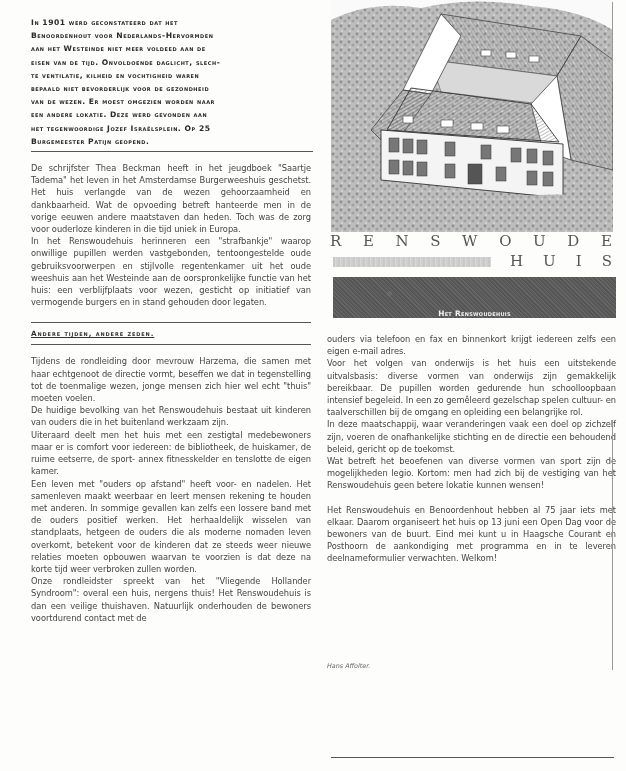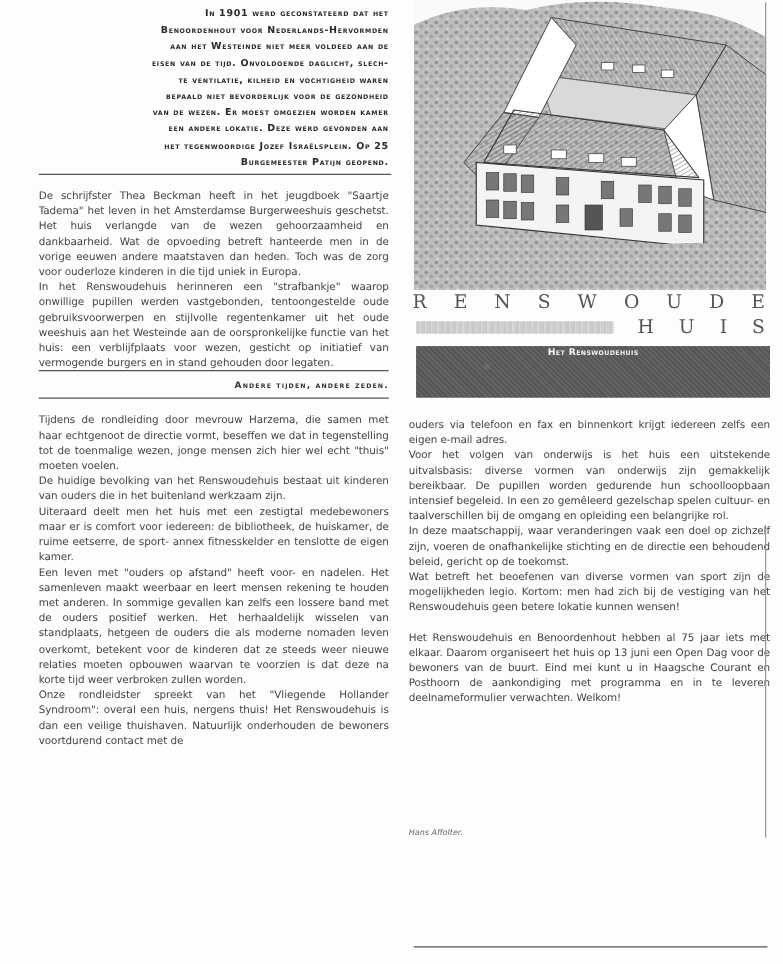--- a/index.html
+++ b/index.html
@@ -3,53 +3,55 @@
 <meta charset="utf-8">
 <style>
   * { box-sizing: border-box; margin: 0; padding: 0; }
   html, body { width: 626px; height: 771px; background: #fdfdfc; overflow: hidden; }
   body { position: relative; font-family: "DejaVu Sans", sans-serif; color: #3a3a3a; }
 
   .col-left { position: absolute; left: 31px; top: 0; width: 280px; }
   .col-right { position: absolute; left: 327px; top: 0; width: 290px; }
 
   .intro {
-    text-align: right;
+    text-align: left;
     font-family: "DejaVu Sans", sans-serif;
     font-size: 7.6px;
     line-height: 13.2px;
     letter-spacing: 0.55px;
     color: #2a2a2a;
     font-weight: bold;
-    padding-top: 4px;
+    padding-top: 16px;
     font-variant: small-caps;
   }
   .rule { height: 0; border-top: 1.3px solid #555; margin: 0; }
   .rule.intro-rule { margin-top: 3px; width: 282px; }
 
   .body-text {
     font-family: "DejaVu Sans", sans-serif;
     font-size: 8.3px;
     line-height: 12.2px;
     color: #444;
     text-align: justify;
     letter-spacing: -0.05px;
   }
   .body-text p { margin: 0; }
   .sec1 { margin-top: 10px; }
   .section-head {
+    margin-top: 14px;
     border-top: 1.3px solid #555;
     border-bottom: 1.3px solid #555;
-    text-align: right;
+    text-align: left;
     font-size: 7.2px;
     letter-spacing: 0.9px;
     font-weight: bold;
     color: #333;
     padding: 6px 0 6px 0;
     font-variant: small-caps;
+    text-decoration: underline;
   }
   .sec2 { margin-top: 10px; }
 
   
   .illustration {
     position: absolute; left: 4px; top: 0; width: 282px; height: 232px;
     overflow: hidden;
   }
   .title-row1 {
     position: absolute; left: 3px; top: 232px; width: 282px;
@@ -67,21 +69,21 @@
     position: absolute; left: 180px; top: 0; width: 102px;
     font-family: "DejaVu Serif", serif; font-size: 15px; color: #555;
     display: flex; justify-content: space-between;
   }
   .caption-banner {
     position: absolute; left: 6px; top: 277px; width: 283px; height: 41px;
     background:
       radial-gradient(circle at 20% 40%, rgba(255,255,255,0.08) 0 2px, transparent 3px),
       repeating-linear-gradient(45deg, #5b5b5b 0 1px, #666 1px 2px, #545454 2px 3px),
       #5d5d5d;
-    display: flex; align-items: flex-start; justify-content: center;
+    display: flex; align-items: flex-end; justify-content: center;
   }
   .caption-banner span {
     color: #f2f2f2; font-size: 7.4px; font-weight: bold; letter-spacing: 0.3px;
     font-variant: small-caps;
   }
   .right-text { position: absolute; left: 0; top: 333px; width: 289px; }
   .right-text .gap { height: 12px; }
   .signature {
     position: absolute; left: 0; top: 662px; font-style: italic;
     font-size: 6.4px; color: #666;
@@ -98,21 +100,21 @@
 <body>
 
 <div class="col-left">
   <div class="intro">
     <div>In 1901 werd geconstateerd dat het</div>
     <div>Benoordenhout voor Nederlands-Hervormden</div>
     <div>aan het Westeinde niet meer voldeed aan de</div>
     <div>eisen van de tijd. Onvoldoende daglicht, slech-</div>
     <div>te ventilatie, kilheid en vochtigheid waren</div>
     <div>bepaald niet bevorderlijk voor de gezondheid</div>
-    <div>van de wezen. Er moest omgezien worden kamer</div>
+    <div>van de wezen. Er moest omgezien worden naar</div>
     <div>een andere lokatie. Deze werd gevonden aan</div>
     <div>het tegenwoordige Jozef Israëlsplein. Op 25</div>
     <div>Burgemeester Patijn geopend.</div>
   </div>
   <div class="rule intro-rule"></div>
 
   <div class="body-text sec1">
     <p>De schrijfster Thea Beckman heeft in het jeugdboek "Saartje Tadema" het leven in het Amsterdamse Burgerweeshuis geschetst. Het huis verlangde van de wezen gehoorzaamheid en dankbaarheid. Wat de opvoeding betreft hanteerde men in de vorige eeuwen andere maatstaven dan heden. Toch was de zorg voor ouderloze kinderen in die tijd uniek in Europa.</p>
     <p>In het Renswoudehuis herinneren een "strafbankje" waarop onwillige pupillen werden vastgebonden, tentoongestelde oude gebruiksvoorwerpen en stijlvolle regentenkamer uit het oude weeshuis aan het Westeinde aan de oorspronkelijke functie van het huis: een verblijfplaats voor wezen, gesticht op initiatief van vermogende burgers en in stand gehouden door legaten.</p>
   </div>

